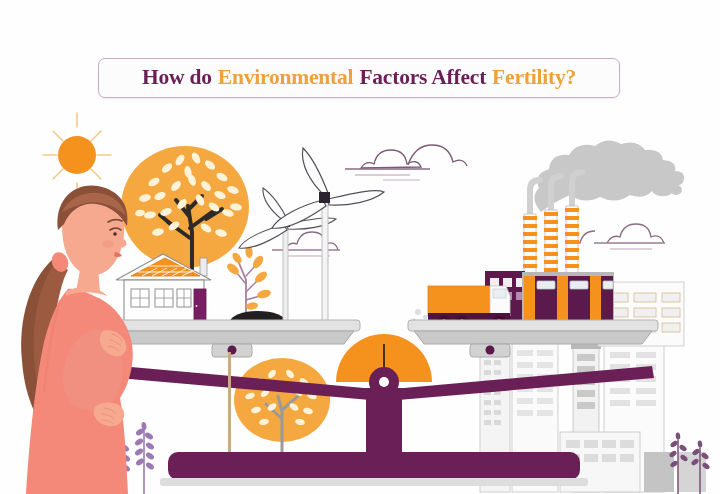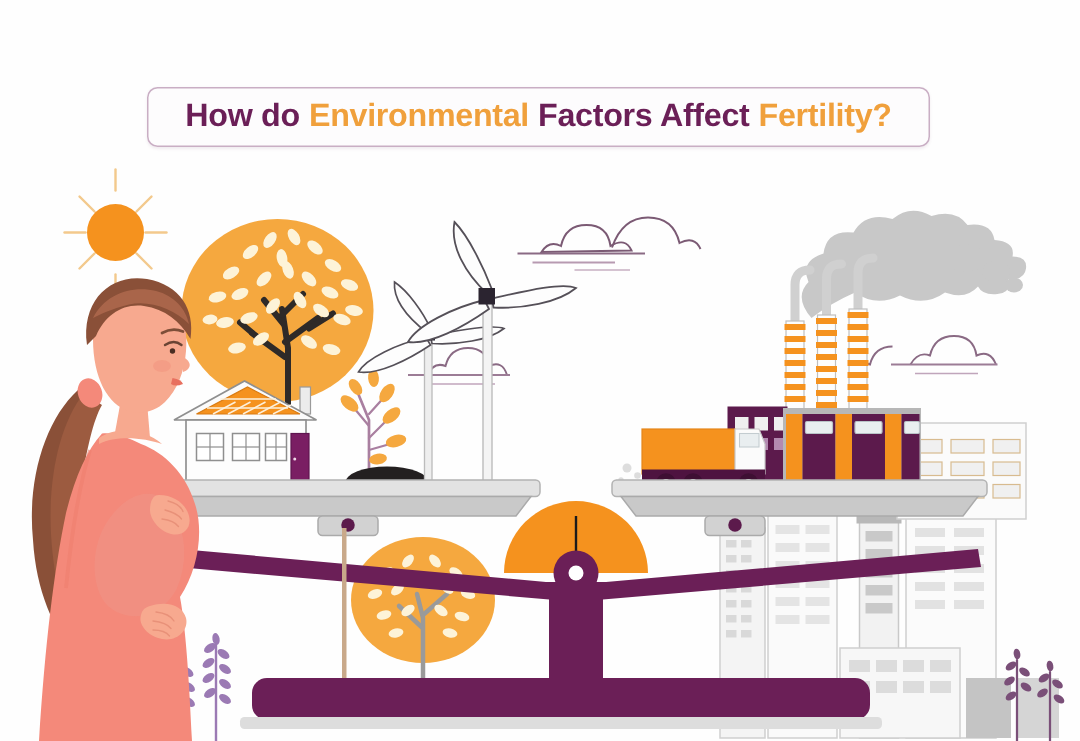--- a/index.html
+++ b/index.html
@@ -34,21 +34,21 @@
     border: 1.5px solid #c9aec4;
     border-radius: 7px;
     background: #fdfcfd;
     display: flex;
     align-items: center;
     justify-content: center;
     white-space: nowrap;
     box-shadow: 0 1px 2px rgba(120,70,110,0.10);
   }
   #title-text {
-    font-family: Liberation Sans, sans-serif;
+    font-family: Liberation Serif, serif;
     font-weight: bold;
     font-size: 21.5px;
     letter-spacing: -0.2px;
     line-height: 1;
   }
   .t-purple { color: #6b1f57; }
   .t-orange { color: #f0a03c; }
   .t-sp { display: inline-block; width: 6px; }
 </style>
 </head>

